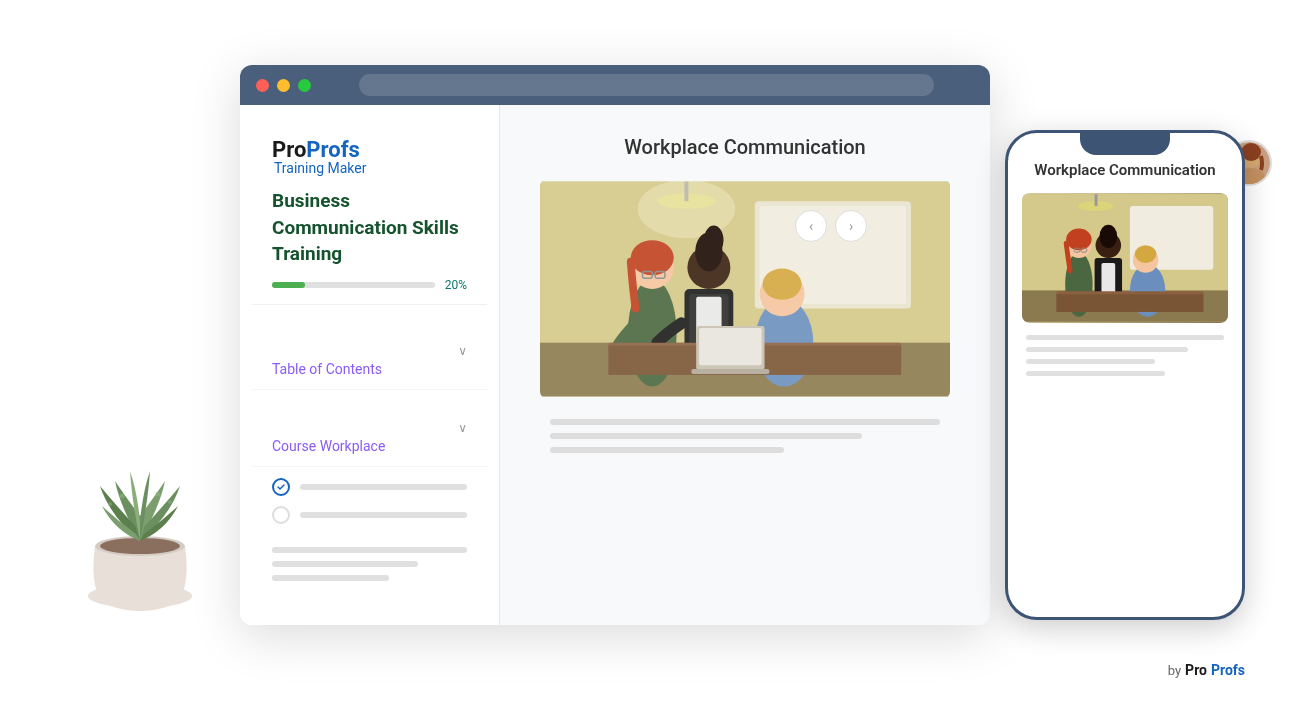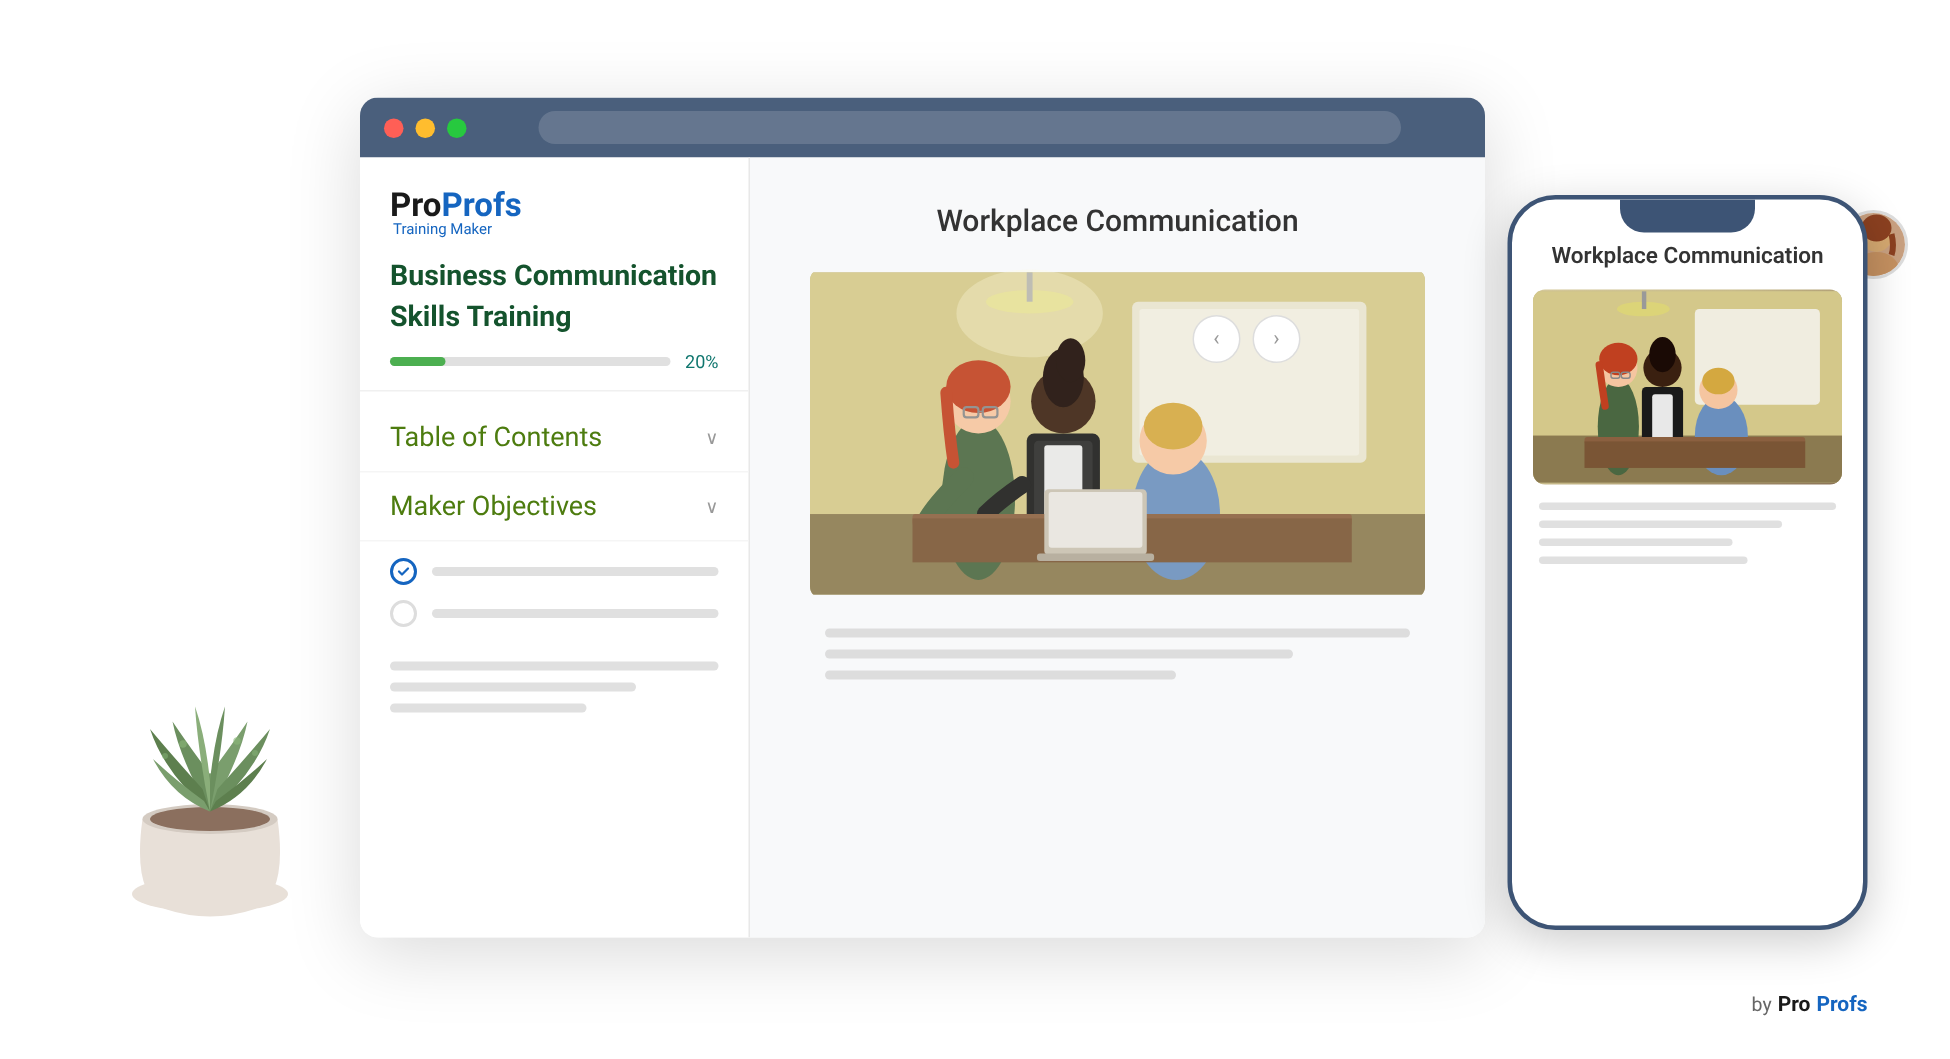--- a/index.html
+++ b/index.html
@@ -70,21 +70,21 @@
     .browser-content {
       display: flex;
       height: calc(100% - 40px);
     }
 
     
     .sidebar {
       width: 260px;
       background: #ffffff;
       border-right: 1px solid #e8e8e8;
-      padding: 0;
+      padding: 12px;
       flex-shrink: 0;
       overflow-y: auto;
     }
 
     .sidebar-header {
       padding: 20px 20px 12px;
       border-bottom: 1px solid #f0f0f0;
     }
 
     .logo-container {
@@ -98,21 +98,21 @@
       font-size: 22px;
       font-weight: 700;
       color: #1a1a1a;
     }
     .logo-profs {
       font-size: 22px;
       font-weight: 700;
       color: #1565c0;
     }
     .logo-subtitle {
-      font-size: 10px;
+      font-size: 14px;
       color: #1565c0;
       margin-top: -2px;
       margin-left: 2px;
     }
 
     .course-title {
       font-size: 19px;
       font-weight: 700;
       color: #14532d;
       line-height: 1.4;
@@ -179,22 +179,23 @@
       align-items: center;
       justify-content: space-between;
       padding: 12px 20px;
       cursor: pointer;
       font-size: 13px;
       color: #333;
       border-bottom: 1px solid #f5f5f5;
     }
 
     .menu-item-label {
-      font-size: 18px;
-      color: #4d7c0f;
+      font-size: 14px;
+      color: #8b5cf6;
+      margin-top: 36px;
     }
 
     .chevron {
       font-size: 12px;
       color: #999;
     }
 
     
     .sub-items {
       padding: 6px 16px 10px;
@@ -432,21 +433,21 @@
       </div>
 
       <div class="sidebar-menu">
 
         <div class="menu-item">
           <span class="menu-item-label">Table of Contents</span>
           <span class="chevron">∨</span>
         </div>
 
         <div class="menu-item">
-          <span class="menu-item-label">Maker Objectives</span>
+          <span class="menu-item-label">Course Workplace</span>
           <span class="chevron">∨</span>
         </div>
 
 
         <div class="sub-items">
           <div class="sub-item">
             <div class="sub-item-circle checked">
               <svg width="10" height="10" viewBox="0 0 10 10">
                 <polyline points="2,5 4,7 8,3" stroke="#1565c0" stroke-width="1.5" fill="none" stroke-linecap="round" stroke-linejoin="round"></polyline>
               </svg>

